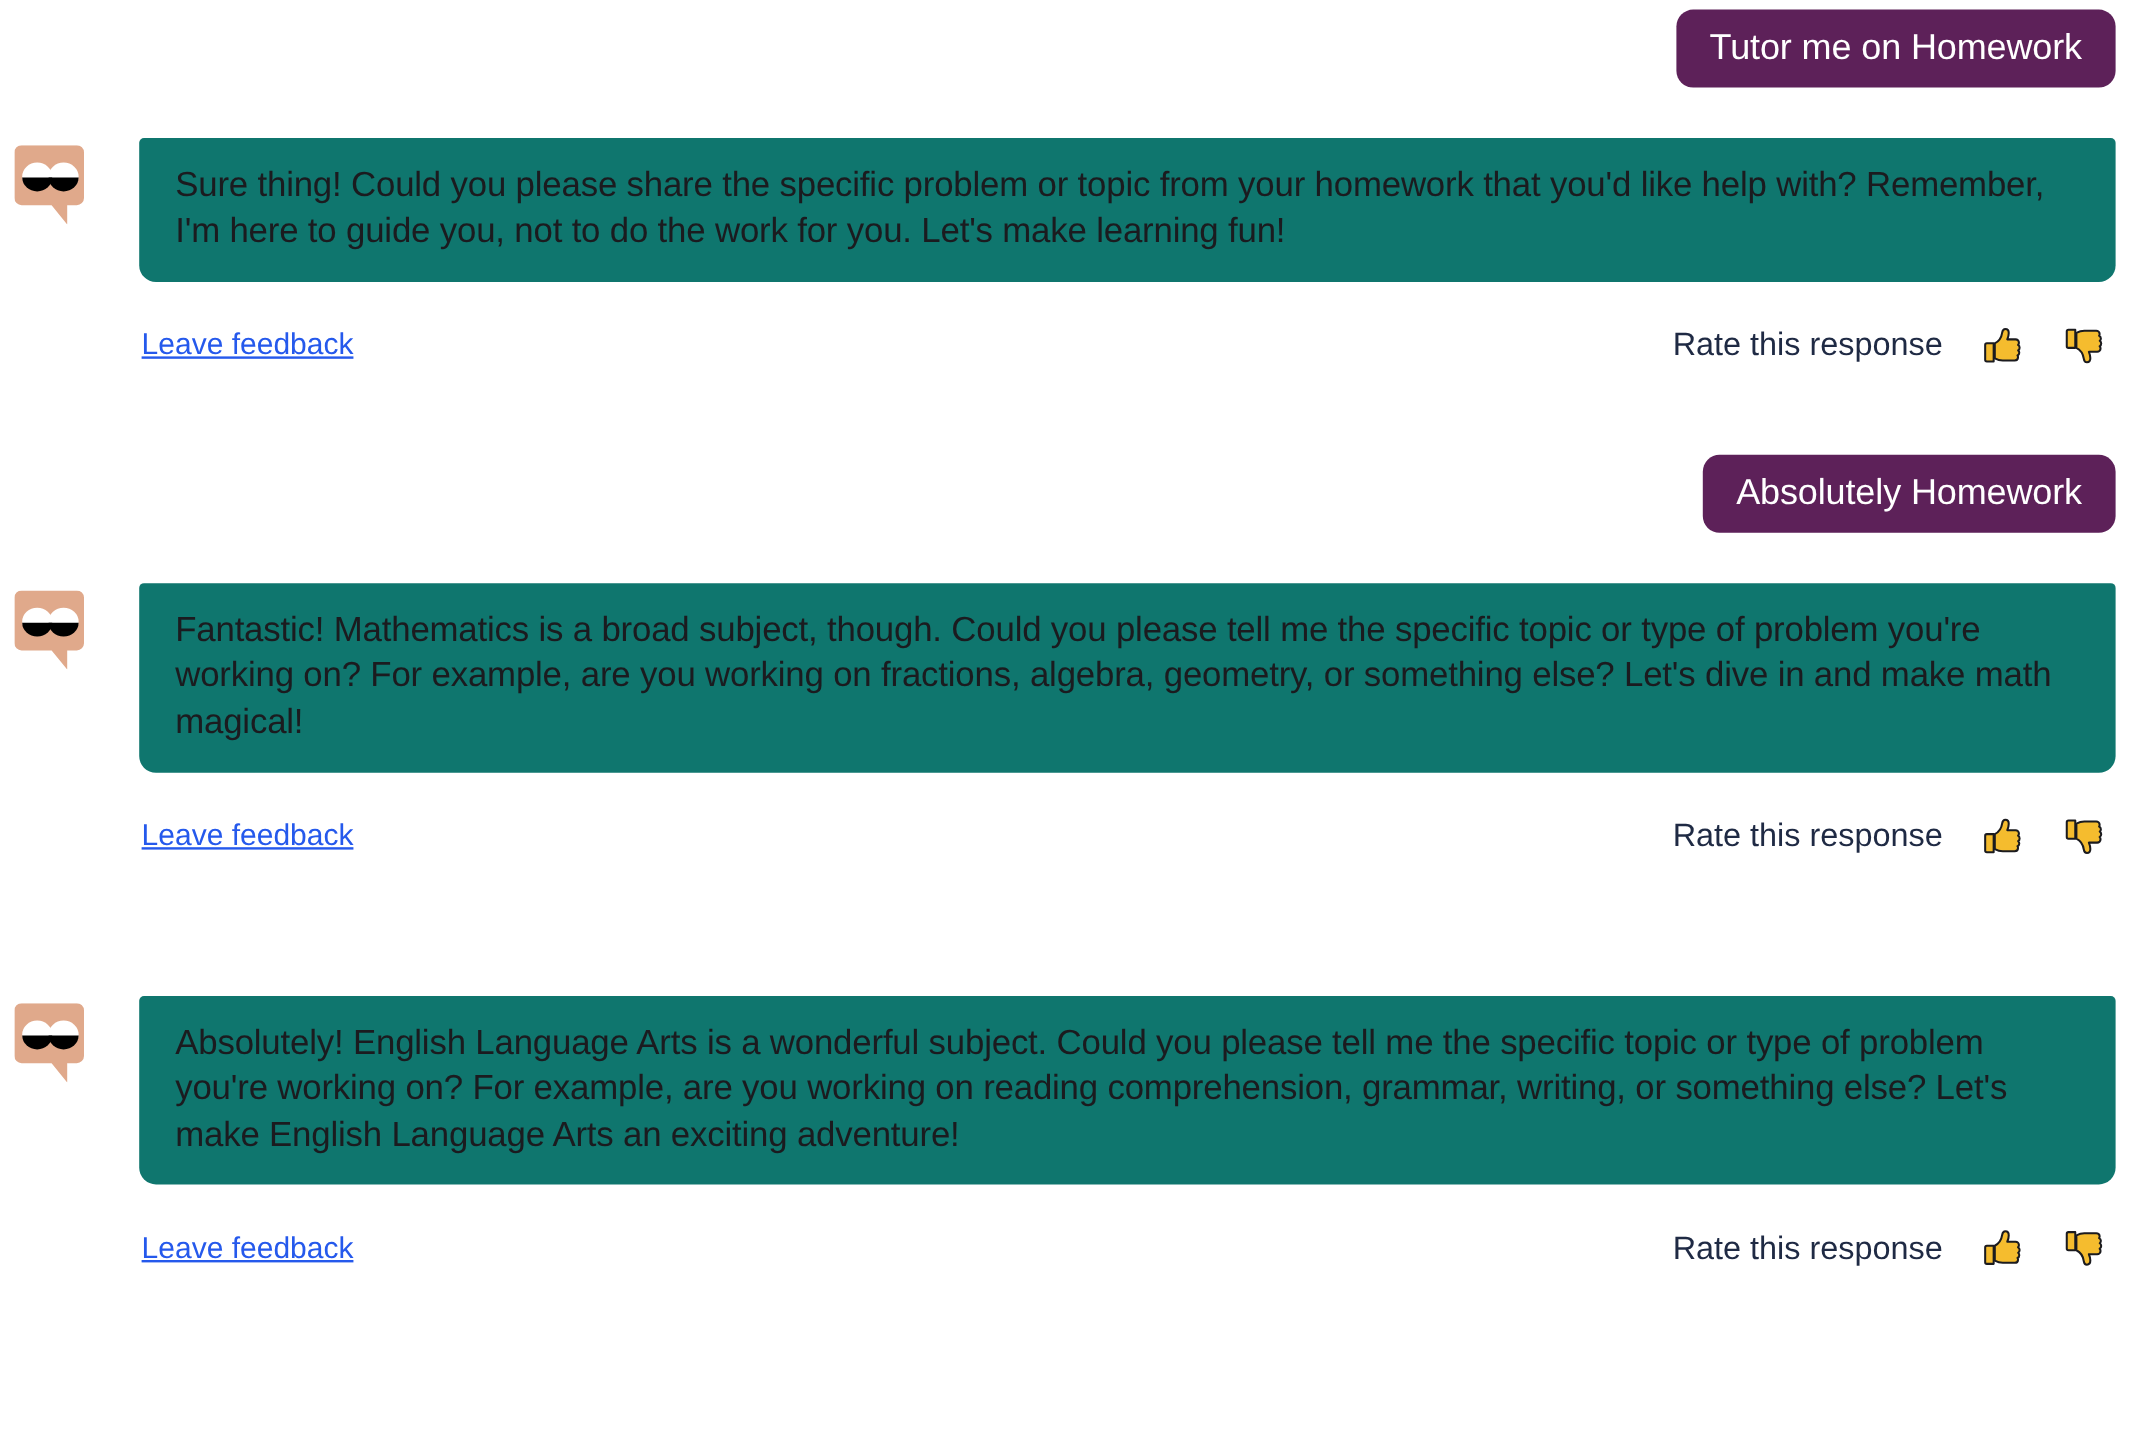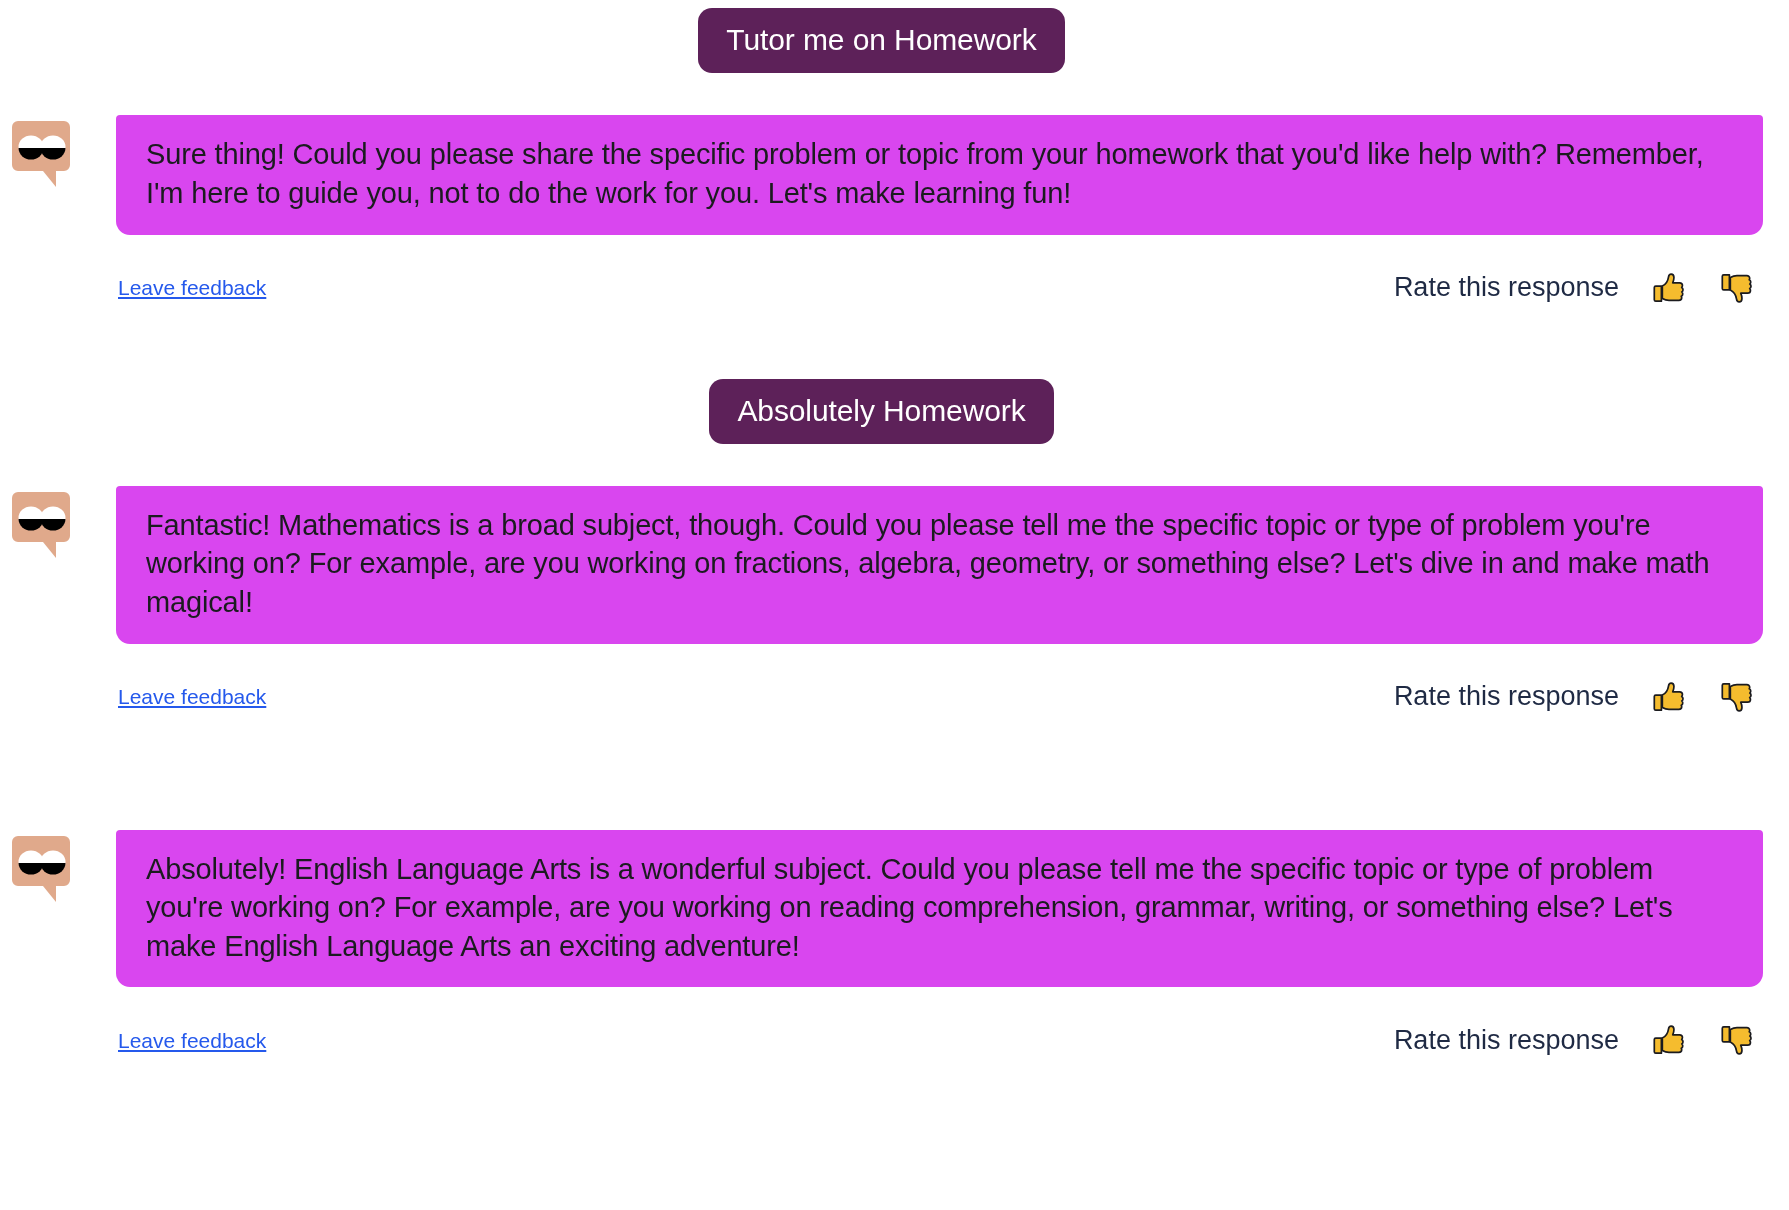--- a/index.html
+++ b/index.html
@@ -18,21 +18,21 @@
   .chat {
     position: relative;
     width: 1789px;
     box-sizing: border-box;
     padding: 0;
   }
 
   
   .user-row {
     display: flex;
-    justify-content: center;
+    justify-content: flex-end;
     padding-right: 26px;
   }
   .user-bubble {
     background: #5d2159;
     color: #ffffff;
     border-radius: 14px;
     padding: 14px 28px 16px 28px;
     font-size: 30px;
     line-height: 1.18;
     font-weight: 400;
@@ -53,21 +53,21 @@
     flex: 0 0 auto;
     width: 58px;
     height: 66px;
     position: relative;
     margin-top: 6px;
     margin-right: 46px;
   }
   .avatar svg { display: block; }
 
   .bot-bubble {
-    background: #d946ef;
+    background: #0f766e;
     color: #1b1b1f;
     border-radius: 4px 4px 14px 14px;
     padding: 20px 30px 22px 30px;
     font-size: 29px;
     line-height: 1.33;
     font-weight: 400;
     letter-spacing: -0.15px;
     flex: 1 1 auto;
     box-sizing: border-box;
   }
@@ -80,21 +80,21 @@
     display: flex;
     align-items: center;
     justify-content: space-between;
     padding-left: 118px;
     padding-right: 26px;
     margin-top: 26px;
   }
   .leave-feedback {
     color: #2559ec;
     text-decoration: underline;
-    font-size: 21px;
+    font-size: 25px;
     line-height: 1;
     cursor: pointer;
     background: none;
     border: none;
     padding: 0;
     font-family: inherit;
   }
   .rate-group {
     display: flex;
     align-items: center;

